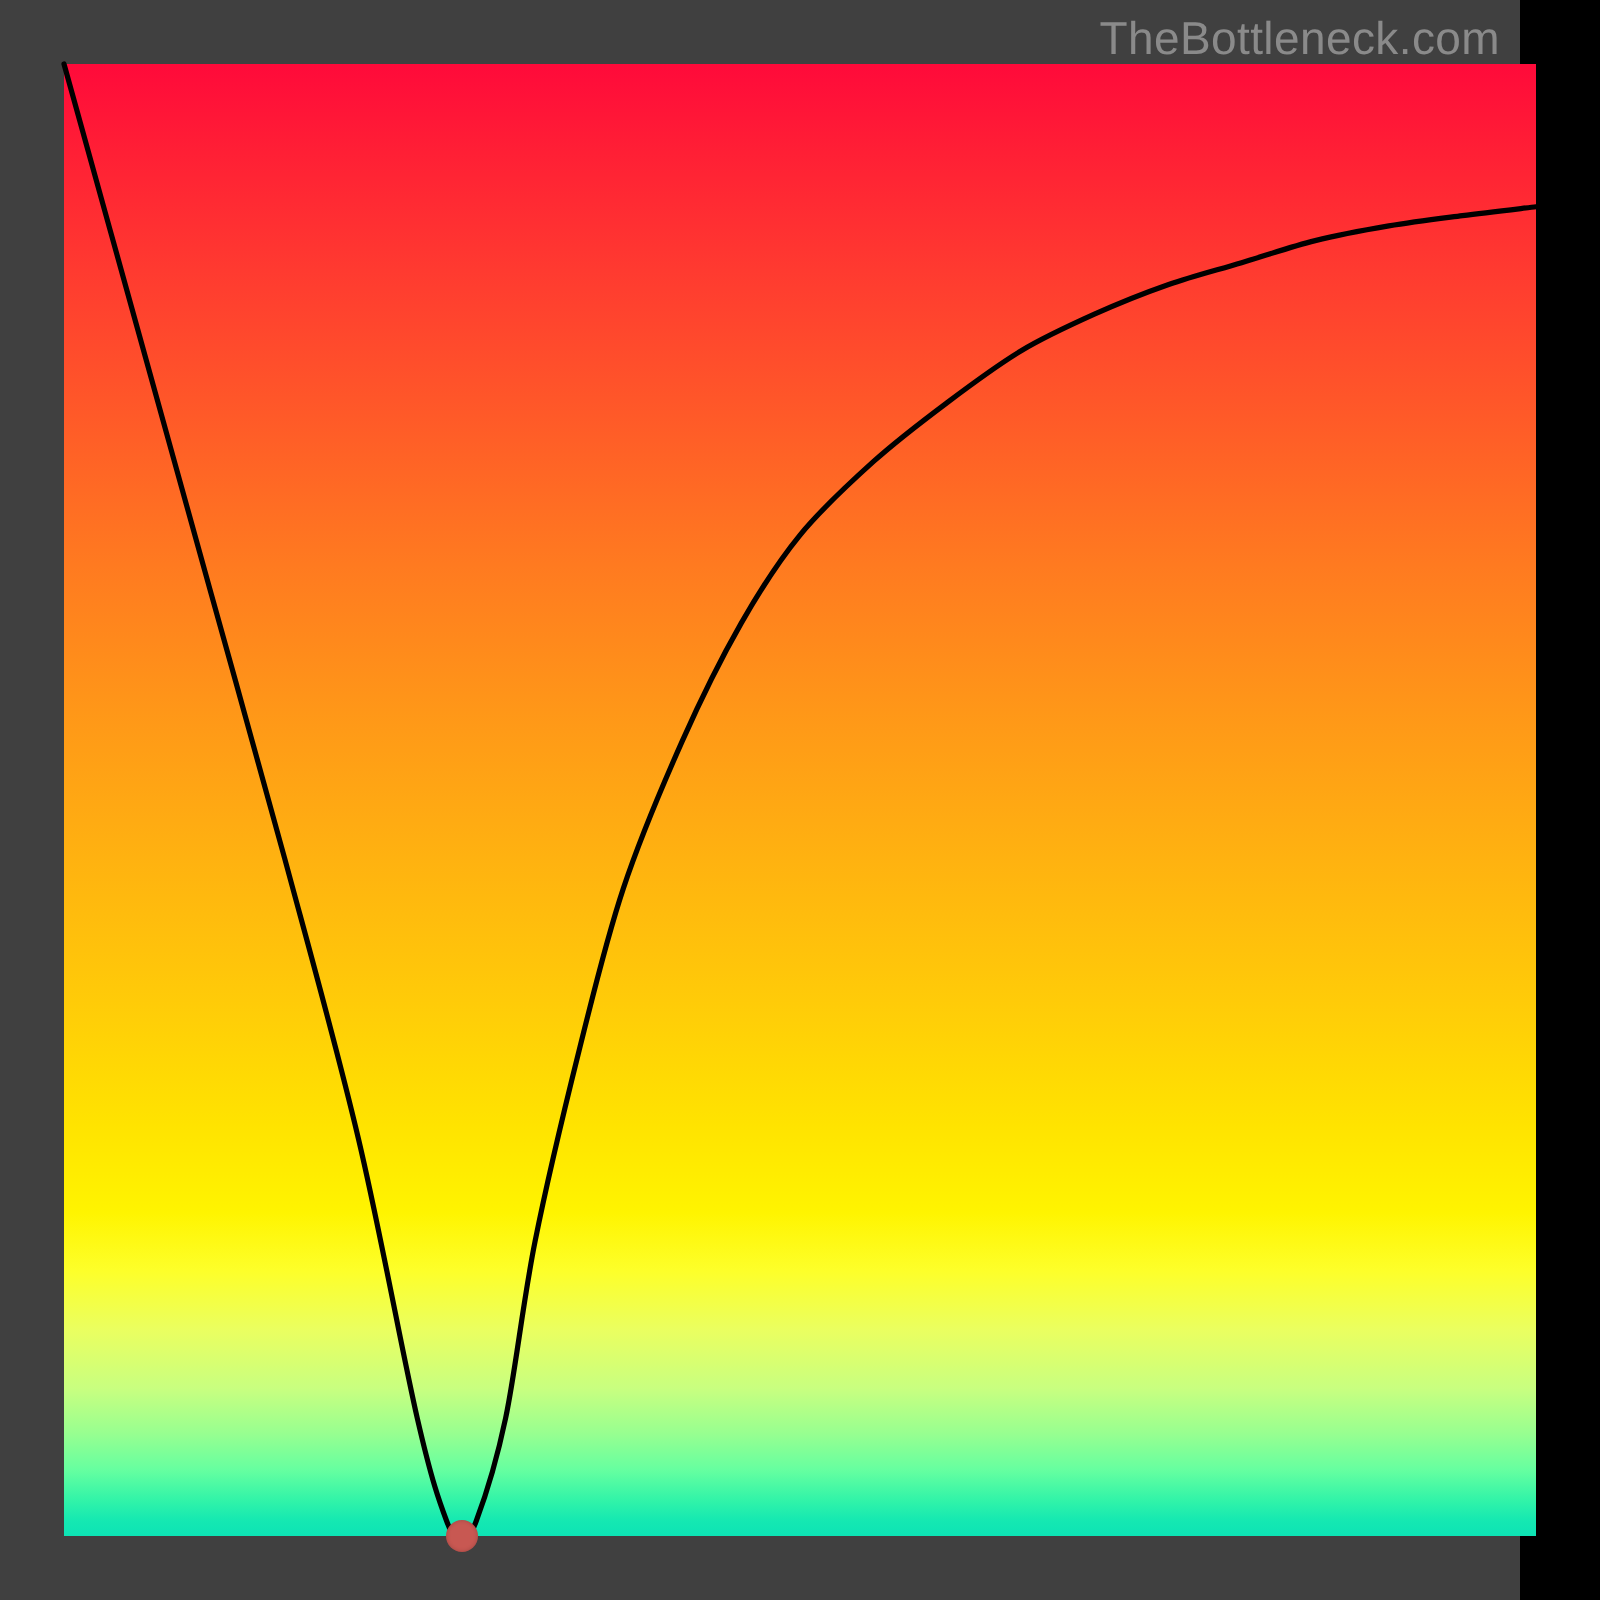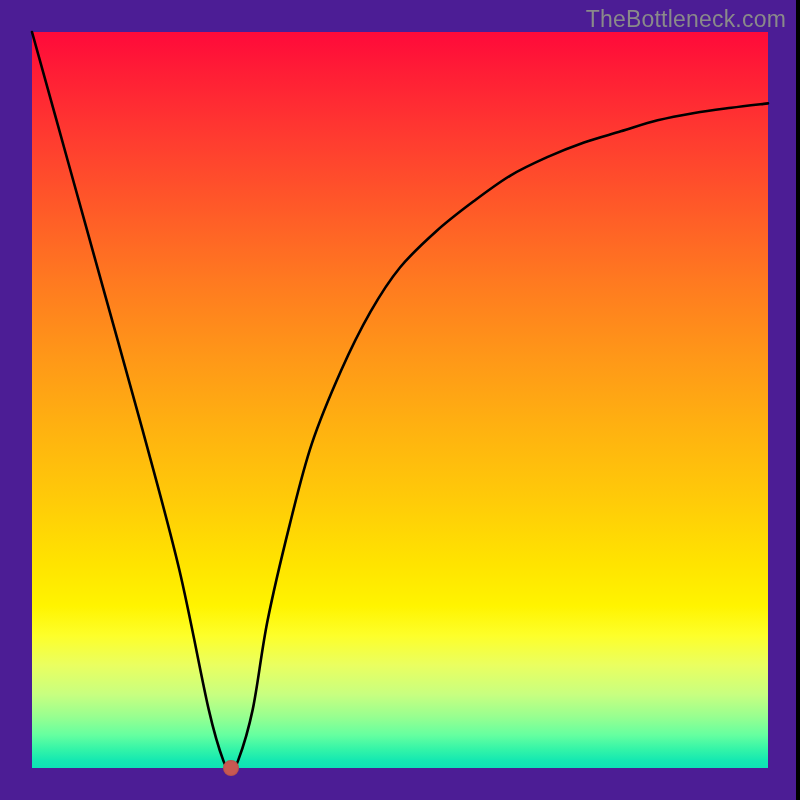--- a/index.html
+++ b/index.html
@@ -9,22 +9,21 @@
     height: 800px;
     background: #000;
     overflow: hidden;
   }
   .frame {
     position: absolute;
     left: 0;
     top: 0;
     width: 760px;
     height: 800px;
-    background: #4c1d95;
-    padding-left: 36px;
+    background: #404040;
   }
   .plot {
     position: absolute;
     left: 32px;
     top: 32px;
     width: 736px;
     height: 736px;
     background: linear-gradient(to bottom,
       #ff0a3a 0%,
       #ff1f35 6%,

